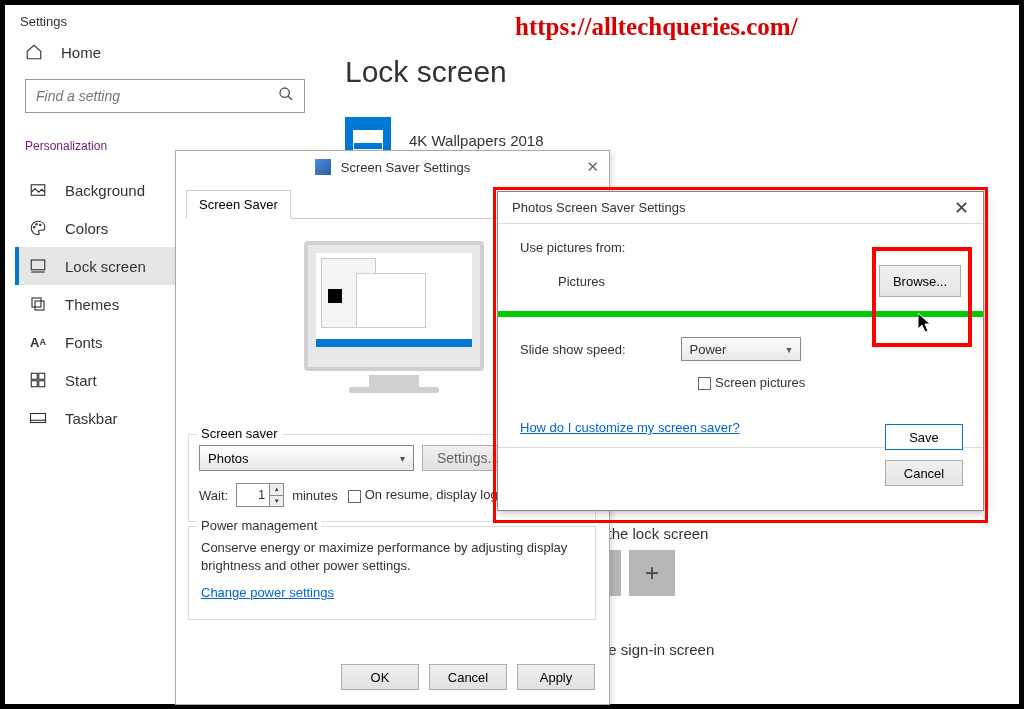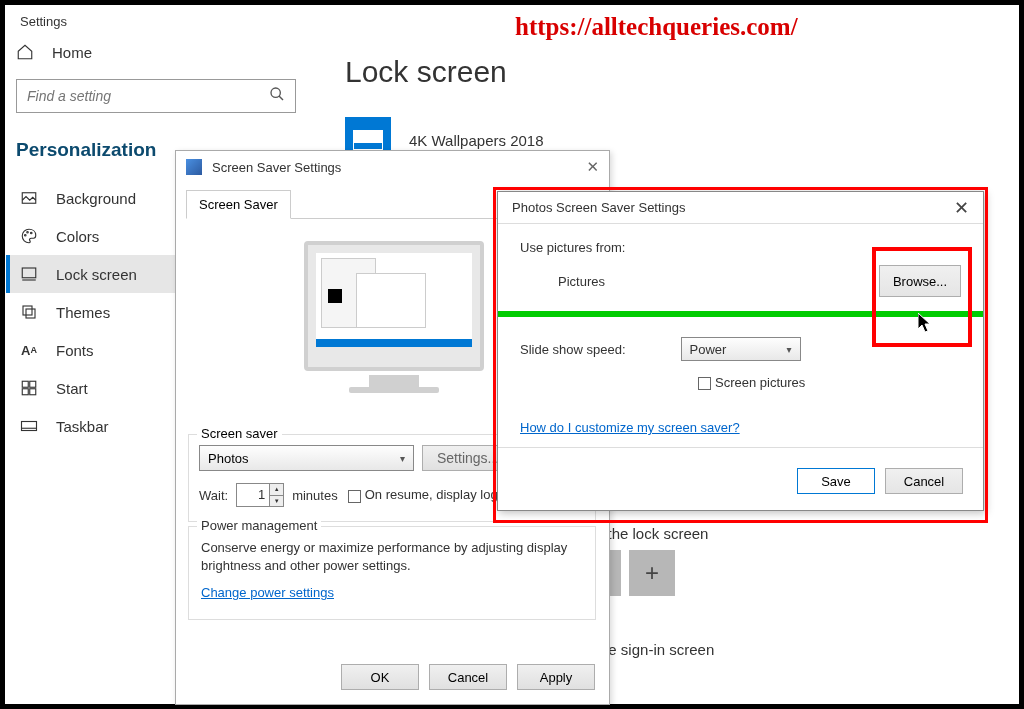--- a/index.html
+++ b/index.html
@@ -1,46 +1,46 @@
 <!DOCTYPE html>
 <html><head>
 <meta charset="utf-8">
 <style>
 * { margin: 0; padding: 0; box-sizing: border-box; font-family: "Segoe UI", Arial, sans-serif; }
 body { width: 1024px; height: 709px; background: #fff; position: relative; overflow: hidden; }
 .frame { position: absolute; top: 0; left: 0; width: 1024px; height: 709px; border: 5px solid #000; }
 .app-title { position: absolute; top: 9px; left: 15px; font-size: 13px; color: #333; }
-.sidebar { position: absolute; top: 30px; left: 1px; width: 300px; }
+.sidebar { position: absolute; top: 30px; left: 10px; width: 300px; }
 .home-row { display: flex; align-items: center; padding: 8px 10px; gap: 18px; cursor: pointer; }
 .home-row .icon { width: 18px; height: 18px; color: #333; }
 .home-row span { font-size: 15px; color: #333; }
 .search-box { margin: 10px 10px 18px 10px; width: 280px; height: 34px; border: 1px solid #999; background: #fff; display: flex; align-items: center; padding: 0 10px; justify-content: space-between; }
 .search-box input { border: none; outline: none; font-size: 14px; color: #666; width: 230px; font-style: italic; }
-.section-header { font-size: 19px; font-weight: 700; padding: 8px 10px 18px 10px; color: #0c4a6e; }
+.section-header { font-size: 12px; font-weight: 400; padding: 8px 10px 18px 10px; color: #701a75; }
 .nav-item { display: flex; align-items: center; padding: 10px 10px; gap: 18px; cursor: pointer; border-left: 4px solid transparent; }
 .nav-item.active { background: #e6e6e6; border-left: 4px solid #0078d4; }
 .nav-item .icon { width: 18px; height: 18px; color: #333; display: flex; align-items: center; justify-content: center; font-size: 16px; }
 .nav-item .label-text { font-size: 15px; color: #333; }
 .main-area { position: absolute; left: 340px; top: 50px; }
 .page-heading { font-size: 30px; font-weight: 300; color: #333; }
 .app-tile { display: flex; align-items: center; gap: 18px; margin-top: 28px; }
 .tile-box { width: 46px; height: 46px; background: #0078d4; display: flex; align-items: center; justify-content: center; }
 .tile-box-inner { width: 30px; height: 20px; background: #fff; border: 1px solid #fff; position: relative; }
 .tile-box-inner::after { content: ""; position: absolute; bottom: 0; left: 0; right: 0; height: 6px; background: #0078d4; }
 .app-tile-text { font-size: 15px; color: #333; }
 .lock-text1 { position: absolute; left: 570px; top: 520px; font-size: 15px; color: #333; }
 .add-buttons { position: absolute; left: 570px; top: 545px; display: flex; gap: 8px; }
 .add-btn { width: 46px; height: 46px; background: #b7b7b7; display: flex; align-items: center; justify-content: center; font-size: 24px; color: #444; cursor: pointer; }
 .signin-text { position: absolute; left: 570px; top: 636px; font-size: 15px; color: #333; }
 .toggle { position: absolute; left: 345px; top: 665px; width: 45px; height: 22px; background: #0078d4; border-radius: 11px; }
 .toggle::after { content: ""; position: absolute; right: 3px; top: 3px; width: 16px; height: 16px; background: #fff; border-radius: 50%; }
 
 
 .ss-dialog { position: absolute; left: 170px; top: 145px; width: 435px; height: 555px; background: #fff; border: 1px solid #aaa; box-shadow: 2px 2px 6px rgba(0,0,0,0.15); }
-.ss-titlebar { height: 32px; display: flex; align-items: center; padding: 0 10px; font-size: 13px; color: #333; gap: 10px; }
+.ss-titlebar { height: 32px; display: flex; align-items: center; padding: 0 10px; font-size: 13px; color: #333; gap: 10px; justify-content: center; }
 .ss-titlebar-icon { width: 16px; height: 16px; background: linear-gradient(135deg,#4a90e2,#2c5aa0); }
 .ss-close { position: absolute; right: 10px; top: 7px; font-size: 15px; color: #666; cursor: pointer; }
 .ss-tabs { position: absolute; top: 38px; left: 10px; width: 415px; }
 .ss-tab-row { border-bottom: 1px solid #ccc; }
 .ss-tab { display: inline-block; padding: 6px 12px; font-size: 13px; border: 1px solid #ccc; border-bottom: 1px solid #fff; background: #fff; position: relative; top: 1px; }
 .ss-preview { position: absolute; top: 80px; left: 88px; width: 260px; height: 190px; }
 .monitor { width: 180px; height: 130px; background: #e8e8e8; border: 4px solid #d0d0d0; border-radius: 4px; position: relative; margin: 10px auto; }
 .monitor-screen { position: absolute; top: 8px; left: 8px; right: 8px; bottom: 20px; background: #fff; overflow: hidden; }
 .monitor-bar { position: absolute; bottom: 0; left: 0; right: 0; height: 8px; background: #0078d4; }
 .mini-win { position: absolute; top: 5px; left: 5px; width: 55px; height: 70px; background: #f5f5f5; border: 1px solid #ccc; }
@@ -75,21 +75,21 @@
 .photos-titlebar { height: 32px; display: flex; align-items: center; padding: 0 14px; font-size: 13px; color: #333; border-bottom: 1px solid #ddd; }
 .photos-close { position: absolute; right: 14px; top: 5px; font-size: 18px; color: #444; cursor: pointer; }
 .photos-body { padding: 16px 22px; font-size: 13px; color: #333; }
 .photos-row1 { margin-bottom: 10px; }
 .photos-pictures-row { display: flex; justify-content: space-between; align-items: center; padding-left: 38px; margin-bottom: 14px; }
 .browse-btn { width: 82px; height: 32px; border: 1px solid #adadad; background: linear-gradient(#f0f0f0,#e5e5e5); font-size: 13px; cursor: pointer; }
 .green-line { height: 6px; background: #00cc00; margin: 0 -22px 20px -22px; }
 .speed-row { display: flex; align-items: center; gap: 55px; padding-left: 0px; margin-bottom: 14px; }
 .speed-select { width: 120px; height: 24px; border: 1px solid #888; background: linear-gradient(#fefefe,#e8e8e8); display: flex; align-items: center; justify-content: space-between; padding: 0 8px; font-size: 13px; cursor: pointer; }
 .shuffle-row { padding-left: 178px; margin-bottom: 20px; }
-.photos-buttons { position: absolute; bottom: 16px; right: 20px; display: flex; gap: 10px; }
+.photos-buttons { position: absolute; bottom: 24px; right: 20px; display: flex; gap: 10px; flex-direction: column; }
 .photos-buttons button { width: 78px; height: 26px; font-size: 13px; cursor: pointer; }
 .save-btn { border: 1px solid #0078d4; background: #fff; }
 .cancel-btn { border: 1px solid #adadad; background: linear-gradient(#f0f0f0,#e5e5e5); }
 .photos-hr { border: none; border-top: 1px solid #ddd; margin: 12px -22px 0 -22px; }
 .cursor-icon { position: absolute; left: 913px; top: 308px; font-size: 18px; color: #000; pointer-events: none; }
 .watermark { position: absolute; top: 8px; left: 510px; font-family: Georgia, "Times New Roman", serif; font-weight: bold; font-size: 25px; color: #d80000; }
 
 svg { width: 100%; height: 100%; }
 .chev { font-size: 10px; color: #555; }
 </style>

